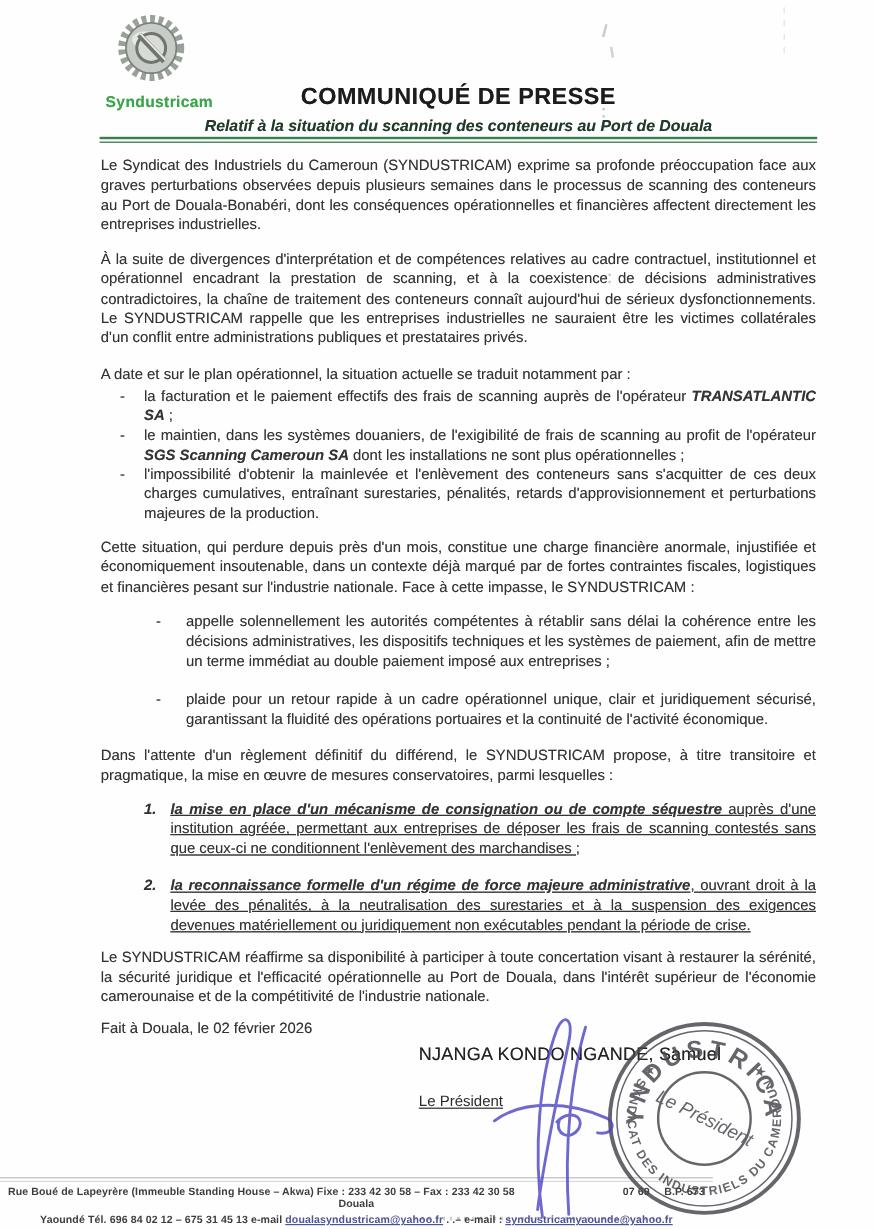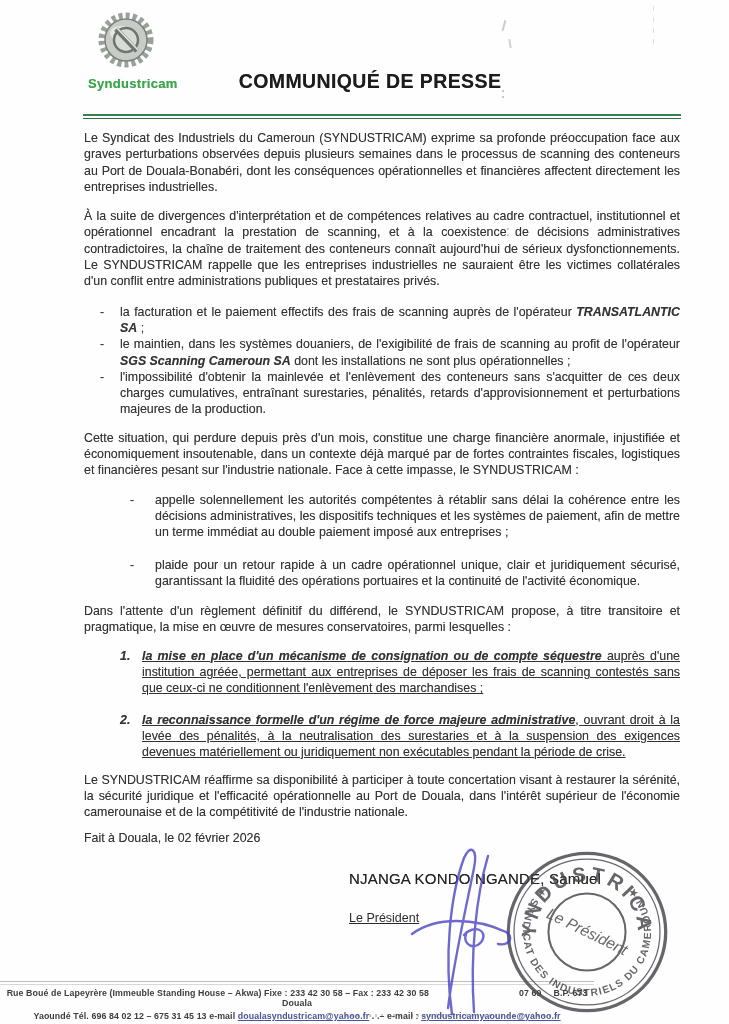--- a/index.html
+++ b/index.html
@@ -5,21 +5,21 @@
   html,body{margin:0;padding:0;background:#ffffff;}
   .page{
     position:relative; width:729px; height:1024px; background:#fefefe;
     font-family:"Liberation Sans", sans-serif; color:#333;
     overflow:hidden;
   }
   
   .logo-wrap{position:absolute; left:88px; top:12px; width:110px; text-align:left;}
   .brand{color:#3aa549; font-weight:bold; font-size:13px; letter-spacing:.3px; margin-top:2px;
          text-shadow:0 0 .5px rgba(58,165,73,.6);}
-  .headings{position:absolute; left:72px; top:70px; width:596px; text-align:center;}
+  .headings{position:absolute; left:84px; top:70px; width:596px; text-align:center;}
   .doc-title{font-size:19.5px; font-weight:bold; color:#1c1c1c; letter-spacing:.4px;
              text-shadow:0 0 .5px rgba(0,0,0,.55);}
   .doc-subtitle{font-size:13.2px; font-weight:bold; font-style:italic; color:#20392a; margin-top:4px;
                 text-shadow:0 0 .4px rgba(25,55,35,.5);}
   .green-rule{position:absolute; left:83px; top:114px; width:598px; height:2px;
               border-top:2.5px solid #35824d; border-bottom:1px solid #2c6b40;}
   
   .content{position:absolute; left:84px; top:130px; width:596px; font-size:12.4px; line-height:16.3px;
            text-shadow:0 0 .5px rgba(45,45,45,.45);}
   .p{text-align:justify; margin:0 0 13px 0;}
@@ -79,26 +79,28 @@
       <ellipse cx="33" cy="21" rx="11" ry="7" fill="rgba(255,255,255,0.55)"></ellipse>
       <circle cx="38" cy="28" r="12" fill="#d9dcd6" stroke="#6f756f" stroke-width="2.5"></circle>
       <line x1="28" y1="17" x2="49" y2="39" stroke="#6f756f" stroke-width="5"></line>
       <line x1="29" y1="16" x2="50" y2="38" stroke="#e8eae6" stroke-width="1.6"></line>
     </svg>
     <div class="brand">Syndustricam</div>
   </div>
 
   <div class="headings">
     <div class="doc-title">COMMUNIQUÉ DE PRESSE</div>
+    <div class="doc-subtitle">Relatif à la situation du scanning des conteneurs au Port de Douala</div>
   </div>
   <div class="green-rule"></div>
 
   <div class="content">
     <p class="p">Le Syndicat des Industriels du Cameroun (SYNDUSTRICAM) exprime sa profonde préoccupation face aux graves perturbations observées depuis plusieurs semaines dans le processus de scanning des conteneurs au Port de Douala-Bonabéri, dont les conséquences opérationnelles et financières affectent directement les entreprises industrielles.</p>
     <p class="p" style="margin-bottom:14px">À la suite de divergences d'interprétation et de compétences relatives au cadre contractuel, institutionnel et opérationnel encadrant la prestation de scanning, et à la coexistence de décisions administratives contradictoires, la chaîne de traitement des conteneurs connaît aujourd'hui de sérieux dysfonctionnements. Le SYNDUSTRICAM rappelle que les entreprises industrielles ne sauraient être les victimes collatérales d'un conflit entre administrations publiques et prestataires privés.</p>
+    <p class="p tight">A date et sur le plan opérationnel, la situation actuelle se traduit notamment par :</p>
 
     <div class="oplist">
       <div class="opitem">
         <span class="marker">-</span>
         <span class="txt"><span>la facturation et le paiement effectifs des frais de scanning auprès de l'opérateur </span><span class="strongname">TRANSATLANTIC SA</span><span> ;</span></span>
       </div>
       <div class="opitem">
         <span class="marker">-</span>
         <span class="txt"><span>le maintien, dans les systèmes douaniers, de l'exigibilité de frais de scanning au profit de l'opérateur </span><span class="strongname">SGS Scanning Cameroun SA</span><span> dont les installations ne sont plus opérationnelles ;</span></span>
       </div>

